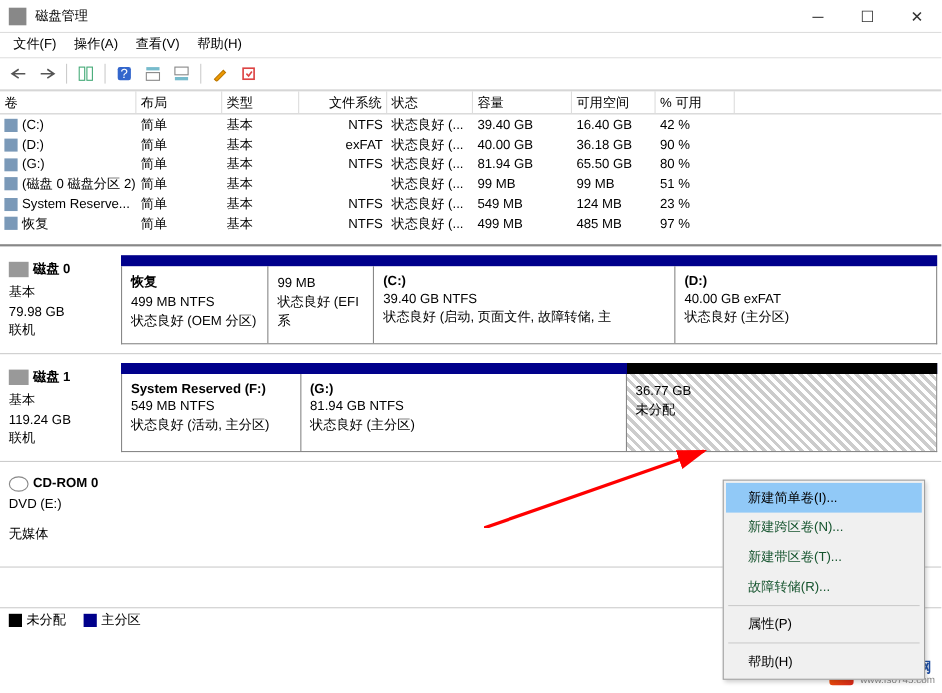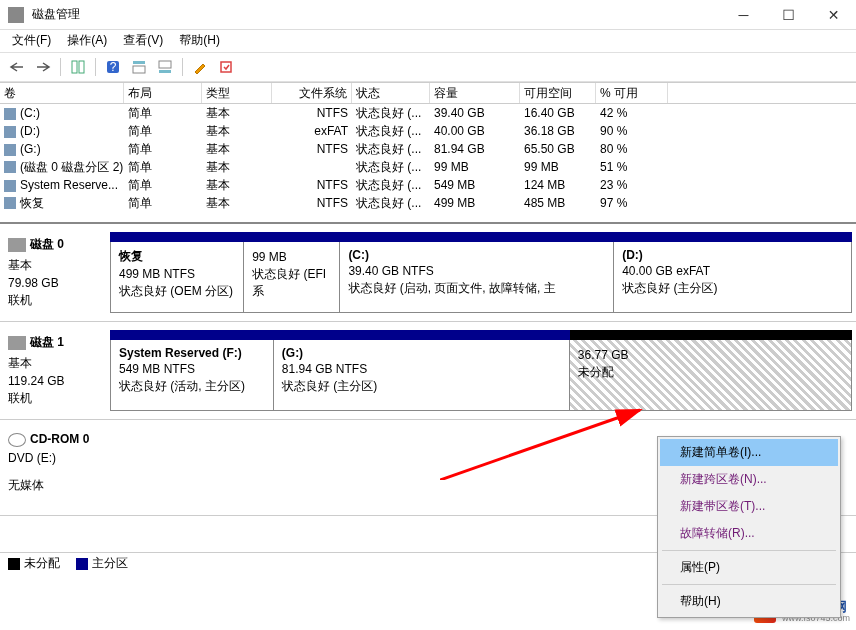--- a/index.html
+++ b/index.html
@@ -45,21 +45,21 @@
 .part .pline { margin-top: 2px; }
 .part.hatched { background: repeating-linear-gradient(45deg, #fff, #fff 3px, #ccc 3px, #ccc 6px); }
 
 .statusbar { height: 22px; display: flex; align-items: center; border-top: 1px solid #ccc; padding: 0 8px; gap: 16px; }
 .legend { display: flex; align-items: center; gap: 4px; }
 .legend .sw { width: 12px; height: 12px; }
 
 .context-menu { position: absolute; left: 657px; top: 400px; width: 184px; background: #f0f0f0; border: 1px solid #a0a0a0; box-shadow: 2px 2px 4px rgba(0,0,0,0.2); padding: 2px; z-index: 100; margin-top: 36px; }
 .context-menu .cmi { padding: 5px 20px; cursor: default; }
 .context-menu .cmi.hov { background: #91c9f7; }
-.context-menu .cmi.dis { color: #701a75; }
+.context-menu .cmi.dis { color: #14532d; }
 .context-menu .csep { height: 1px; background: #ccc; margin: 3px 2px; }
 
 .arrow { position: absolute; left: 440px; top: 400px; width: 210px; height: 80px; z-index: 99; pointer-events: none; }
 
 .watermark { position: absolute; right: 0; bottom: 0; display: flex; align-items: center; gap: 6px; padding: 6px; z-index: 50; }
 .watermark .logo { width: 22px; height: 22px; background: linear-gradient(135deg, #ff6a00, #d8261b); border-radius: 3px; display: flex; align-items: center; justify-content: center; }
 .watermark .logo svg { width: 14px; height: 14px; }
 .watermark .wtxt { display: flex; flex-direction: column; line-height: 1.1; }
 .watermark .wtxt .t1 { font-size: 13px; color: #1e4ea1; font-weight: bold; }
 .watermark .wtxt .t2 { font-size: 9px; color: #888; }

